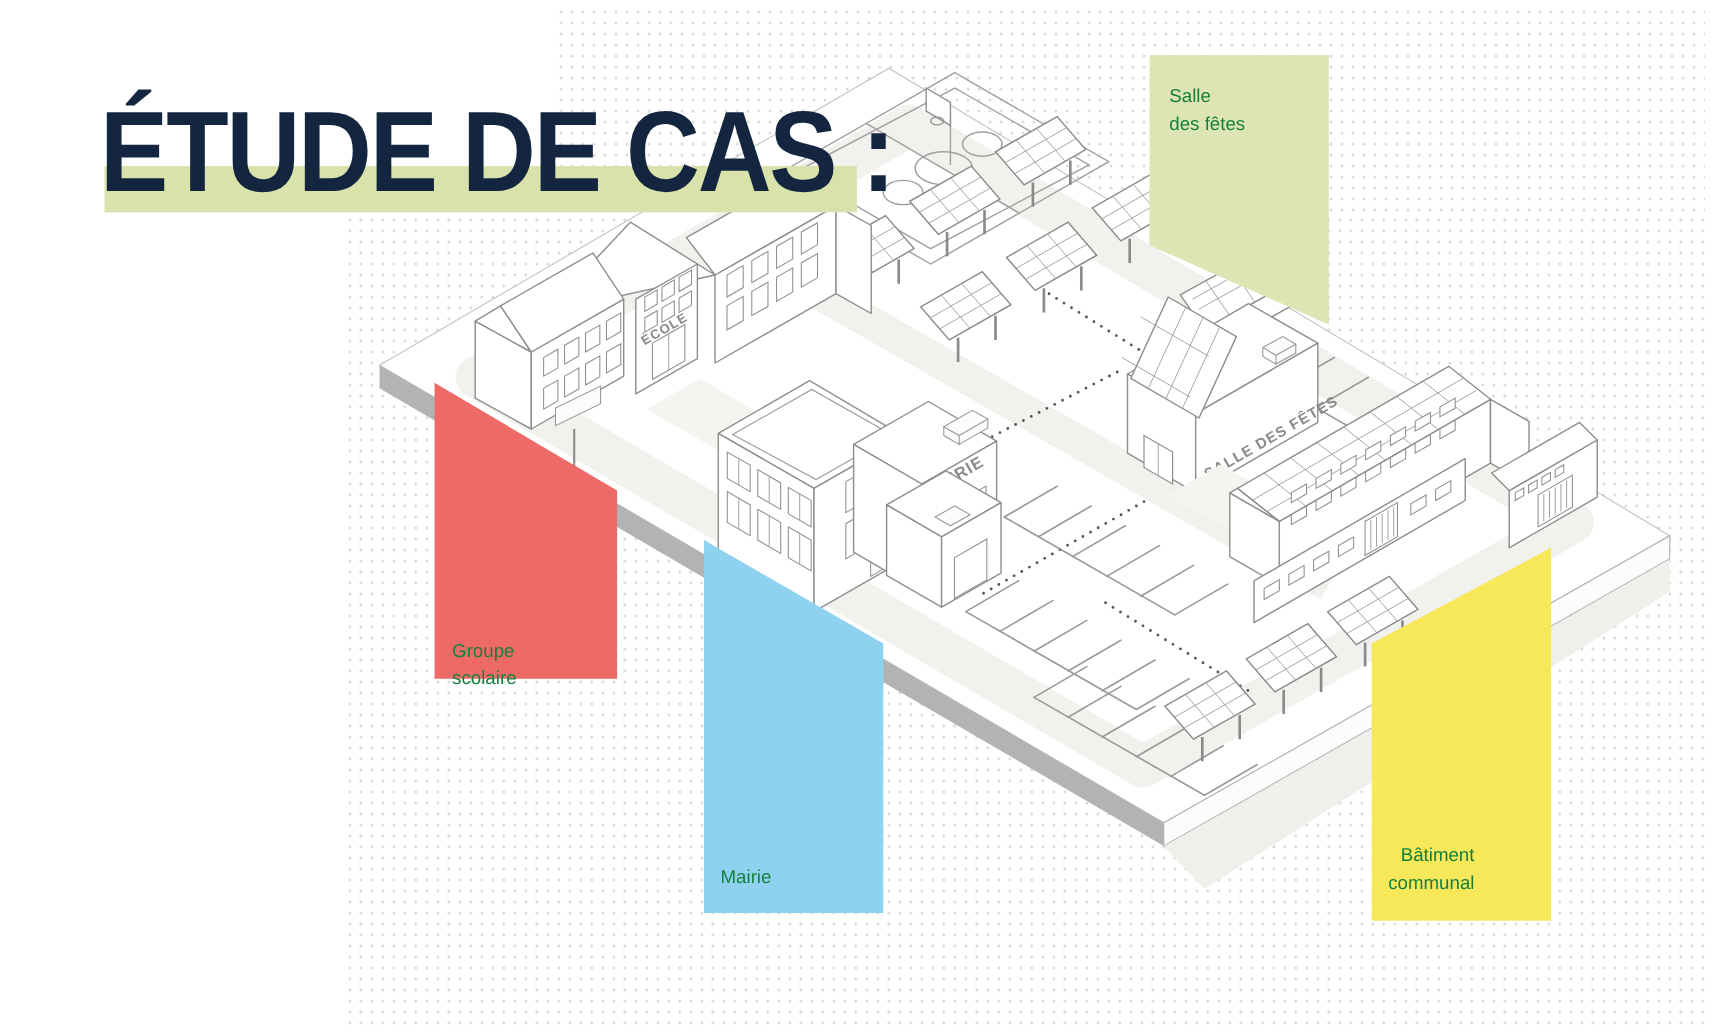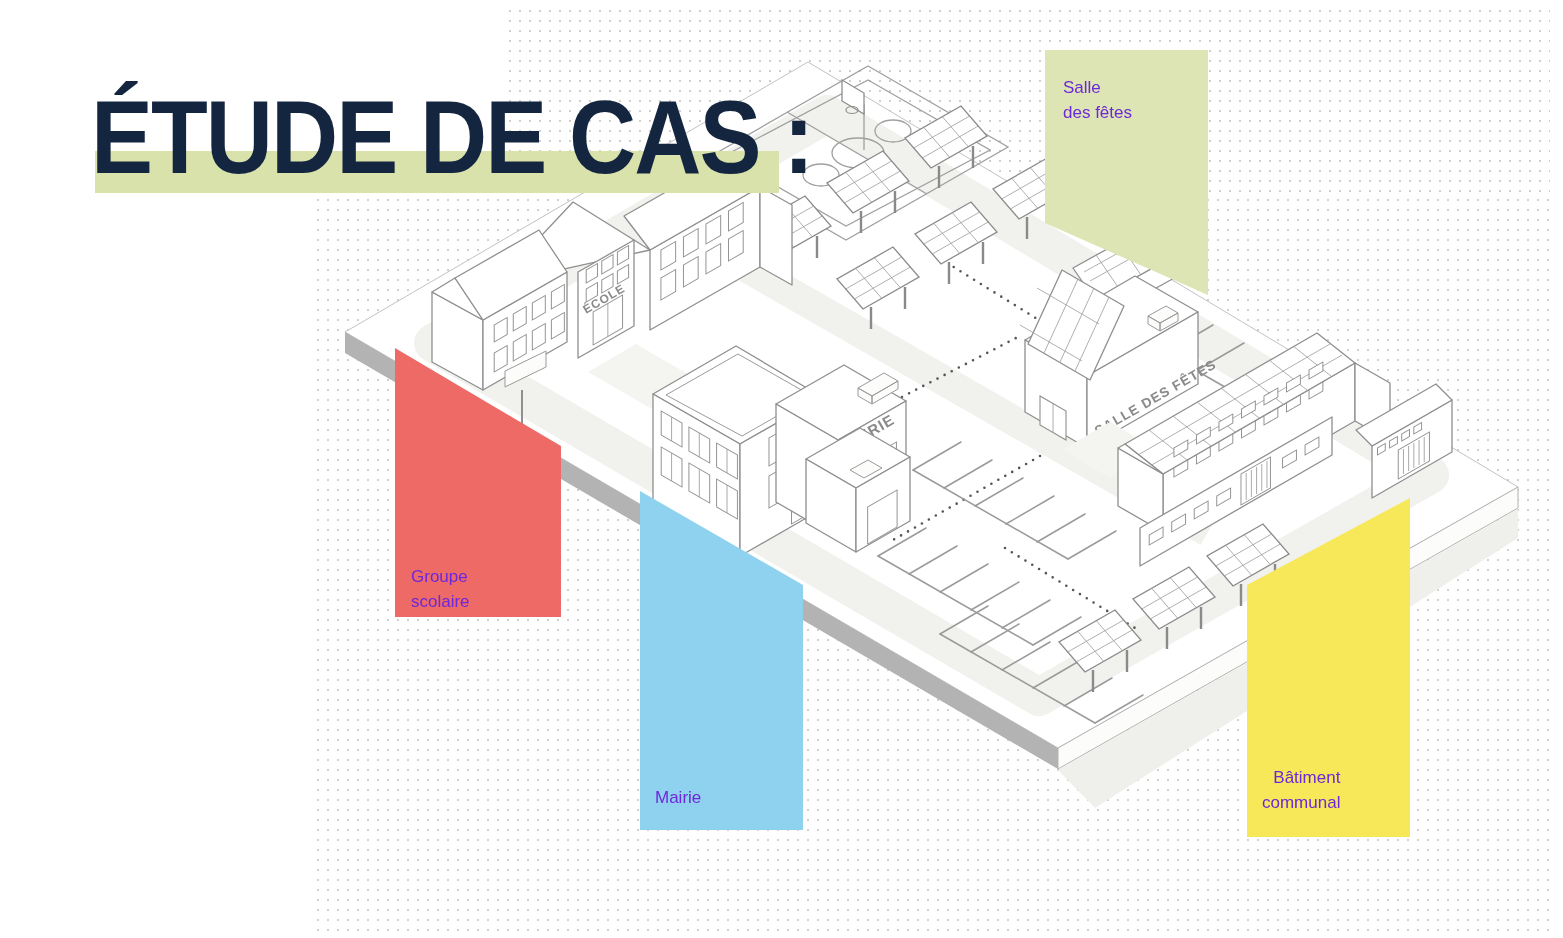--- a/index.html
+++ b/index.html
@@ -11,21 +11,21 @@
     position:absolute;
     background-image:radial-gradient(#d0d0d0 1.1px, transparent 1.3px);
     background-size:10px 10px;
     z-index:0;
   }
   #dots-top{left:505px;top:6px;width:1045px;height:189px;}
   #dots-main{left:313px;top:195px;width:1237px;height:737px;}
   #scene-svg{position:absolute;left:0;top:0;z-index:1;}
   .banner-label{
     position:absolute;z-index:3;
-    font-size:17px;line-height:1.45;color:#6d28d9;
+    font-size:17px;line-height:1.45;color:#15803d;
     white-space:pre-line;
   }
   #header{position:absolute;left:0;top:0;z-index:2;}
   #title-highlight{
     position:absolute;left:95px;top:151px;width:684px;height:42px;
     background:#d9e2aa;
   }
   #page-title{
     position:absolute;left:91px;top:86px;margin:0;
     font-size:93px;line-height:1;font-weight:bold;letter-spacing:-2px;
@@ -290,21 +290,21 @@
   <g>
     <polygon points="1045,50 1208,50 1208,295 1045,223" fill="#DDE5B4"></polygon>
     <polygon points="395,348 561,446 561,617 395,617" fill="#EE6A66"></polygon>
     <polygon points="640,491 803,585 803,830 640,830" fill="#8FD2F0"></polygon>
     <polygon points="1247,585 1410,498 1410,837 1247,837" fill="#F7E85A"></polygon>
   </g>
 </svg>
 
 <div class="banner-label" style="left:1063px;top:76px;">Salle
 des fêtes</div>
-<div class="banner-label" style="left:411px;top:565px;">Groupe
+<div class="banner-label" style="left:411px;top:580px;">Groupe
 scolaire</div>
 <div class="banner-label" style="left:655px;top:786px;">Mairie</div>
 <div class="banner-label" style="left:1262px;top:766px;text-align:right;">Bâtiment
 communal</div>
 
 <div id="header">
   <div id="title-highlight"></div>
   <h1 id="page-title">ÉTUDE DE CAS :</h1>
 </div>
 

